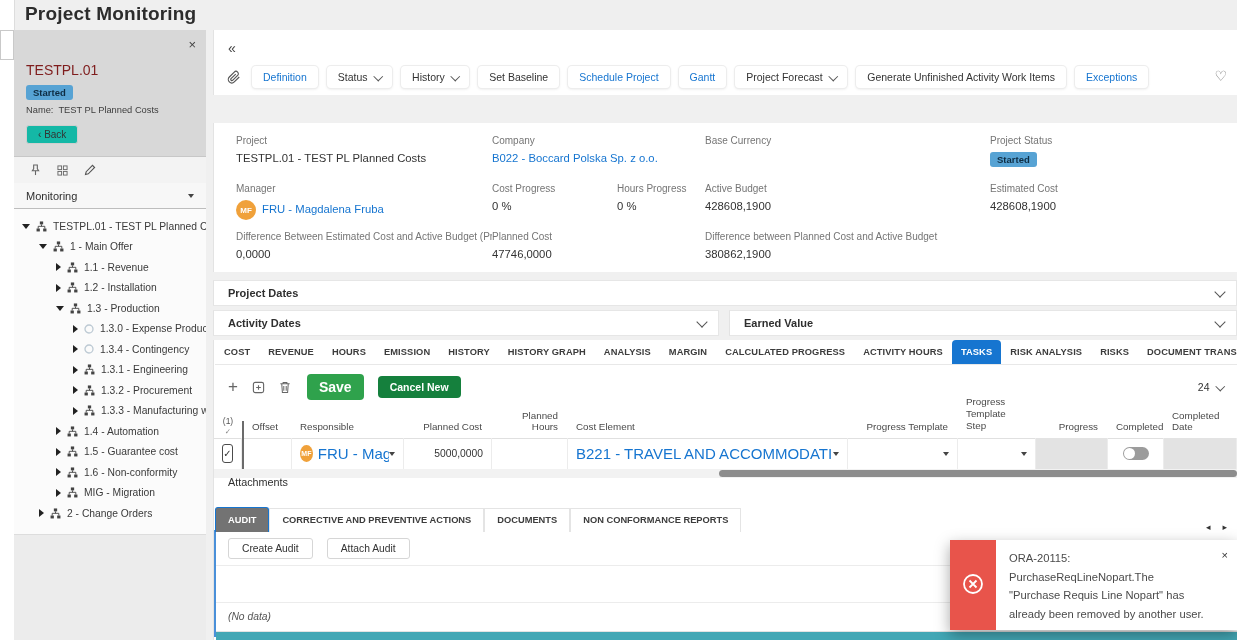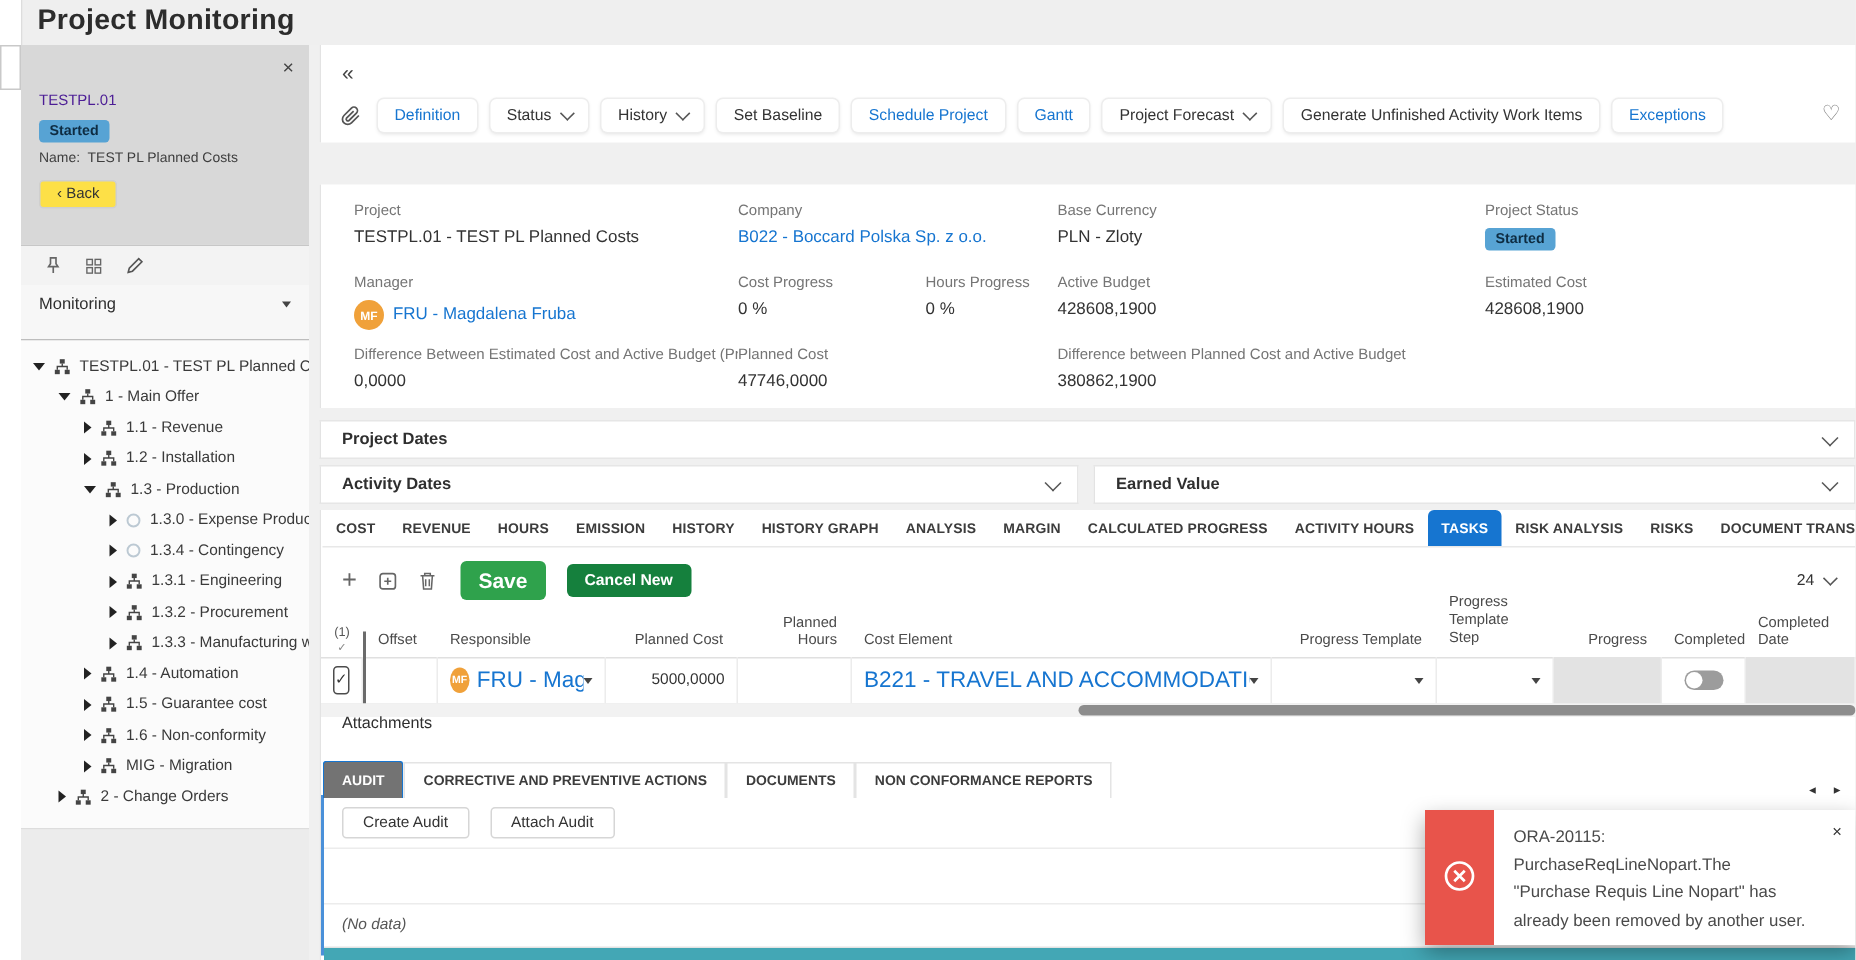--- a/index.html
+++ b/index.html
@@ -8,30 +8,30 @@
 
   
   .page-title{position:absolute;left:25px;top:3px;font-size:19px;font-weight:bold;color:#2c2c2c;letter-spacing:.2px}
   .left-rail{position:absolute;left:0;top:0;width:14px;height:640px;background:#fff;border-right:1px solid #ddd}
   .left-rail-box{position:absolute;left:0;top:30px;width:12px;height:28px;border:1px solid #c9c9c9;background:#fff}
 
   
   .sidebar{position:absolute;left:14px;top:30px;width:192px;height:610px;background:#ececec;border-right:1px solid #d2d2d2;overflow:hidden}
   .sb-top{background:#d8d8d8;padding:6px 0 12px 0;position:relative}
   .sb-close{position:absolute;right:10px;top:8px;font-size:13px;color:#444;cursor:pointer;line-height:1}
-  .sb-code{margin:26px 12px 0;font-size:10px;color:#4c1d95}
+  .sb-code{margin:26px 12px 0;font-size:14px;color:#7f1d1d}
   .badge{display:inline-block;background:#57a3d4;color:#0e2c42;font-size:9.5px;font-weight:bold;
          padding:2px 7px;border-radius:3px}
   .sb-badge-wrap{margin:7px 12px 0}
   .sb-name{margin:5px 12px 0;font-size:9.3px;color:#3d3d3d}
-  .back-btn{display:inline-block;margin:10px 12px 12px;background:#fde047;border:1px solid #cfcfcf;border-radius:3px;
+  .back-btn{display:inline-block;margin:10px 12px 0;background:#14b8a6;border:1px solid #cfcfcf;border-radius:3px;
             padding:3px 11px;font-size:10px;color:#333;cursor:pointer}
   .sb-tools{background:#f3f3f3;border-top:1px solid #c7c7c7;padding:7px 16px;display:flex;gap:16px;align-items:center}
   .sb-select{display:flex;justify-content:space-between;align-items:center;background:#f7f7f7;
-             border-bottom:1px solid #bdbdbd;padding:7px 12px 17px;font-size:11px;color:#2f2f2f;cursor:pointer}
+             border-bottom:1px solid #bdbdbd;padding:7px 12px 6px;font-size:11px;color:#2f2f2f;cursor:pointer}
   .tree{background:#fbfbfb;padding:7px 0 10px;border-bottom:1px solid #ddd}
   .tree-item{display:flex;align-items:center;height:20.5px;font-size:10.3px;color:#3a3a3a;gap:6px;white-space:nowrap;overflow:hidden;cursor:pointer}
   .lvl0{padding-left:8px}.lvl1{padding-left:25px}.lvl2{padding-left:42px}.lvl3{padding-left:59px}
   .tri-down{width:0;height:0;border-left:4px solid transparent;border-right:4px solid transparent;border-top:5px solid #222;flex:0 0 auto}
   .tri-right{width:0;height:0;border-top:4px solid transparent;border-bottom:4px solid transparent;border-left:5px solid #222;flex:0 0 auto}
   .ticon{flex:0 0 auto;display:inline-flex}
 
   
   .main{position:absolute;left:206px;top:30px;width:1031px;height:610px;background:#f0f0f0}
   .main-inner{position:absolute;left:7px;right:0;top:0;bottom:0}
@@ -379,21 +379,20 @@
     <div class="fld c1">
       <div class="lab">Project</div>
       <div class="val">TESTPL.01 - TEST PL Planned Costs</div>
     </div>
     <div class="fld span2">
       <div class="lab">Company</div>
       <div class="val link">B022 - Boccard Polska Sp. z o.o.</div>
     </div>
     <div class="fld c4">
       <div class="lab">Base Currency</div>
-      <div class="val">PLN - Zloty</div>
     </div>
     <div class="fld c5">
       <div class="lab">Project Status</div>
       <div class="val"><span class="badge">Started</span></div>
     </div>
 
     <div class="fld c1">
       <div class="lab">Manager</div>
       <div class="val"><span class="avatar">MF</span><span class="val link">FRU - Magdalena Fruba</span></div>
     </div>

